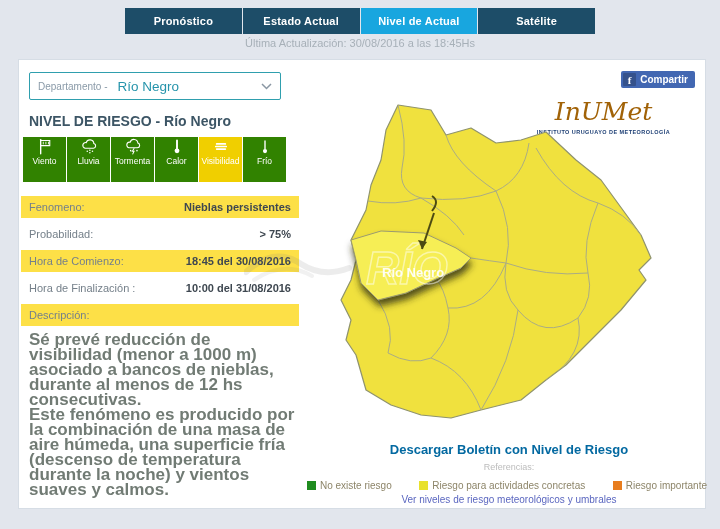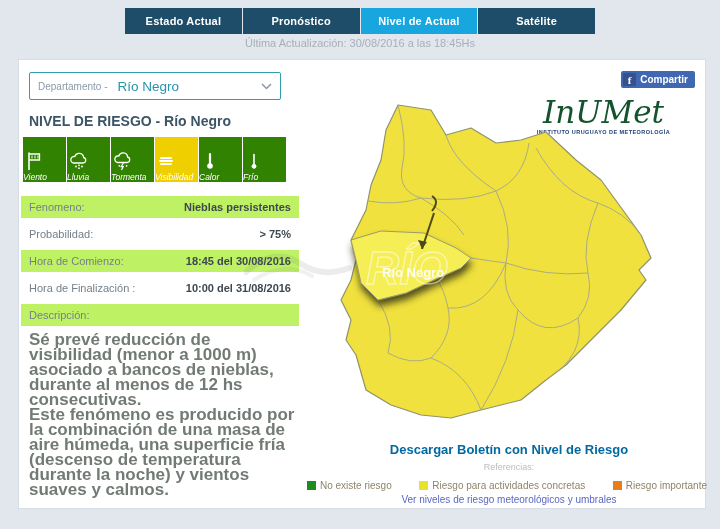--- a/index.html
+++ b/index.html
@@ -21,47 +21,47 @@
               border-radius:2px; display:flex; align-items:center; background:#fff; cursor:pointer; box-sizing:border-box; }
   .dropdown-label { font-size:10px; color:#8a9aa8; margin-left:8px; white-space:nowrap; }
   .dropdown-value { font-size:13.5px; color:#2694ab; margin-left:10px; flex:1; }
   .dropdown-chevron { margin-right:8px; display:flex; }
 
   .section-title { position:absolute; left:10px; top:53px; font-size:14px; font-weight:bold; color:#3c5565; }
 
   
   .icon-row { position:absolute; left:4px; top:77px; display:flex; gap:1px; }
   .risk-cell { width:43px; height:45px; background:#318200; display:flex; flex-direction:column;
-               justify-content:flex-end; padding-bottom:0; box-sizing:border-box; cursor:pointer;font-style:italic; }
+               align-items:center; justify-content:flex-end; padding-bottom:16px; box-sizing:border-box; cursor:pointer; }
   .risk-cell.active { background:#f0cf00; }
   .risk-cell svg { margin-bottom:1px; }
   .risk-label { font-size:8.5px; color:#fff; line-height:9px; }
 
   
   .info-rows { position:absolute; left:2px; top:136px; width:278px; }
   .info-row { height:22px; margin-bottom:5px; display:flex; align-items:center; justify-content:space-between;
               padding:0 8px; box-sizing:border-box; font-size:11px; }
-  .info-row.shaded { background:#bef264;gap:16px; }
+  .info-row.shaded { background:#fde047;gap:16px; }
   .info-label { color:#75808a; }
   .info-value { font-weight:bold; color:#3e4750; }
 
   .desc-text { position:absolute; left:10px; top:272px; width:268px; font-size:17px; color:#717b74;
                line-height:15px; white-space:pre-line;font-weight:bold; }
 
   
   .fb-share { position:absolute; right:10px; top:11px; height:17px; background:#4267b2; border-radius:2px;
               display:flex; align-items:center; padding:0 7px 0 2px; cursor:pointer; }
   .fb-f { width:13px; height:13px; background:#35528c; color:#fff; font-family:"Liberation Serif",serif;
           font-weight:bold; font-size:11px; display:flex; align-items:center; justify-content:center;
           border-radius:1px; margin-right:4px; }
   .fb-label { color:#fff; font-size:10px; font-weight:bold; }
 
   
   .logo { position:absolute; left:492px; top:36px; width:185px; text-align:center; }
-  .logo-title { font-family:"DejaVu Serif",serif; font-style:italic; font-size:31px; color:#14532d; line-height:32px; }
+  .logo-title { font-family:"DejaVu Serif",serif; font-style:italic; font-size:25px; color:#a16207; line-height:32px; }
   .logo-sub { font-size:5.5px; font-weight:bold; color:#1c3e74; letter-spacing:.45px; margin-top:1px; }
 
   .map-wrap { position:absolute; left:317px; top:43px; width:375px; height:335px; }
 
   .watermark { position:absolute; left:225px; top:172px; width:260px; height:70px; pointer-events:none; }
 
   .download-link { position:absolute; left:300px; top:382px; width:380px; text-align:center; font-size:13px;
                    font-weight:bold; color:#0369a1; cursor:pointer; }
   .references { position:absolute; left:300px; top:402px; width:380px; text-align:center; font-size:9px; color:#bcbcbc; }
   .legend { position:absolute; left:288px; top:420px; width:400px; display:flex; justify-content:space-between; align-items:center; }
@@ -69,22 +69,22 @@
   .legend-swatch { width:9px; height:9px; margin-right:4px; }
   .thresholds-link { position:absolute; left:300px; top:434px; width:380px; text-align:center; font-size:10px;
                      color:#5b67c0; cursor:pointer; }
 </style>
 </head>
 <body>
 
 <div class="page">
 
   <div class="tabs">
+    <div class="tab">Pronóstico</div>
     <div class="tab">Estado Actual</div>
-    <div class="tab">Pronóstico</div>
     <div class="tab active">Nivel de Actual</div>
     <div class="tab">Satélite</div>
   </div>
   <div class="last-update">Última Actualización: 30/08/2016 a las 18:45Hs</div>
 
   <div class="panel">
 
     <div class="dropdown">
       <span class="dropdown-label">Departamento -</span>
       <span class="dropdown-value">Río Negro</span>
@@ -118,32 +118,32 @@
       </div>
       <div class="risk-cell">
         <svg width="22" height="22" viewBox="0 0 22 22">
           <path d="M6.5,12.5 h9.6 a2.8,2.8 0 0 0 0.5,-5.5 a4.5,4.5 0 0 0 -8.8,-1 a3,3 0 0 0 -1.3,6.5 z" fill="none" stroke="#fff" stroke-width="1.3"></path>
           <path d="M12.4,13 l-2.2,3.6 h2 l-1.7,3.5" fill="none" stroke="#fff" stroke-width="1.2"></path>
           <circle cx="8.3" cy="15.8" r="0.9" fill="#fff"></circle>
             <circle cx="15.6" cy="15.8" r="0.9" fill="#fff"></circle>
         </svg>
         <span class="risk-label">Tormenta</span>
       </div>
-      <div class="risk-cell active">
-        <svg width="22" height="22" viewBox="0 0 22 22">
-          <path d="M6,8 h10 M5,11 h12 M6,14 h10" stroke="#fff" stroke-width="2" stroke-linecap="round"></path>
-        </svg>
-        <span class="risk-label">Visibilidad</span>
-      </div>
       <div class="risk-cell">
         <svg width="22" height="22" viewBox="0 0 22 22">
           <path d="M11,4 V13.5" stroke="#fff" stroke-width="2.2" stroke-linecap="round"></path>
           <circle cx="11" cy="16" r="2.8" fill="#fff"></circle>
         </svg>
         <span class="risk-label">Calor</span>
+      </div>
+      <div class="risk-cell active">
+        <svg width="22" height="22" viewBox="0 0 22 22">
+          <path d="M6,8 h10 M5,11 h12 M6,14 h10" stroke="#fff" stroke-width="2" stroke-linecap="round"></path>
+        </svg>
+        <span class="risk-label">Visibilidad</span>
       </div>
       <div class="risk-cell">
         <svg width="22" height="22" viewBox="0 0 22 22">
           <path d="M11,4.5 V14" stroke="#fff" stroke-width="1.6" stroke-linecap="round"></path>
           <circle cx="11" cy="16.3" r="2.4" fill="#fff"></circle>
         </svg>
         <span class="risk-label">Frío</span>
       </div>
     </div>
 

